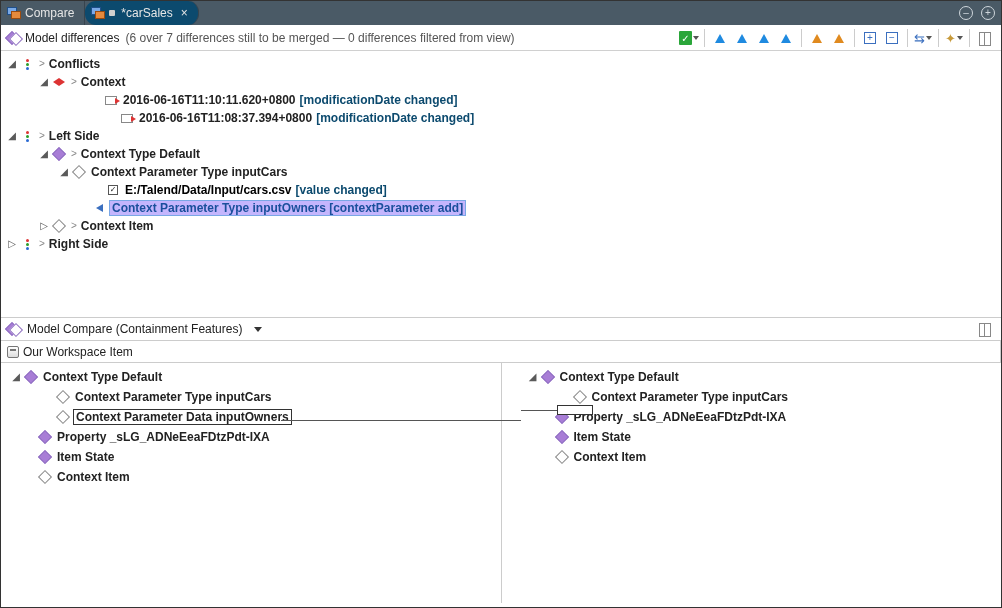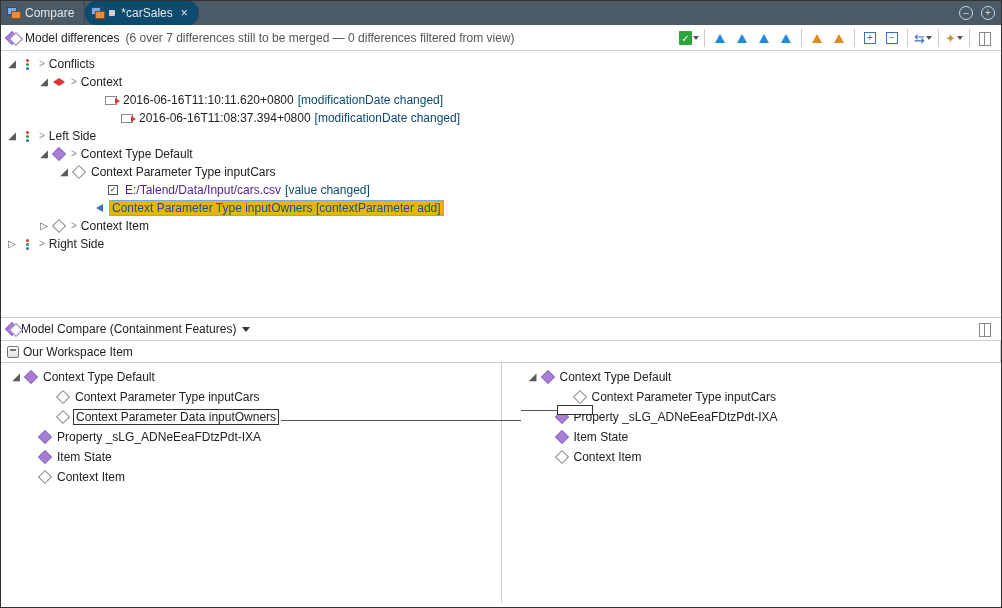--- a/index.html
+++ b/index.html
@@ -53,39 +53,39 @@
   .ic-cols::before{left:0;}
   .ic-cols::after{right:0;}
 
   
   .top-tree { height: 266px; overflow: auto; padding: 4px 0; }
   .node { display:flex; align-items:center; height:18px; line-height:18px; white-space:nowrap; }
   .expander { width:14px; text-align:center; color:#5a5a5a; cursor:pointer; font-size:10px; user-select:none; }
   .expander.empty { visibility:hidden; }
   .node .ic { width:16px; display:flex; align-items:center; justify-content:center; margin-right:2px; }
   .node .chev { color:#888; font-size:10px; margin:0 2px; }
-  .txt { padding: 0 2px; }
+  .txt { padding: 0 2px; font-weight: bold; }
   .txt.olive { color:#0c4a6e; }
-  .txt.grey { color:#4c1d95; }
-  .selected { background:#eab308; border:1px solid #7aa7e6; padding:0 2px; height:16px; line-height:14px; }
+  .txt.grey { color:#000000; }
+  .selected { background:#c4b5fd; border:1px solid #7aa7e6; padding:0 2px; height:16px; line-height:14px; }
 
   .ic-dots { display:flex; flex-direction:column; gap:1px; align-items:center; }
   .ic-dots span { width:3px; height:3px; border-radius:50%; }
   .ic-dots .r{background:#d33;} .ic-dots .g{background:#2a9d2a;} .ic-dots .b{background:#2a6ad3;}
   .ic-conflict { display:flex; gap:0; }
   .ic-conflict span { width:6px; height:8px; }
   .ic-conflict .l { background:#d33; clip-path: polygon(0 50%,100% 0,100% 100%);} 
   .ic-conflict .r { background:#d33; clip-path: polygon(0 0,100% 50%,0 100%);} 
   .ic-rect { width:12px; height:9px; border:1px solid #888; background:#fff; position:relative; }
   .ic-rect .arr { position:absolute; right:-4px; top:1px; width:0;height:0; border-top:3px solid transparent; border-bottom:3px solid transparent; border-left:5px solid #d33; }
   .ic-checkbox { width:10px; height:10px; border:1px solid #555; background:#fff; display:flex; align-items:center; justify-content:center; font-size:8px; }
   .ic-arrow-blue { width:0;height:0; border-top:4px solid transparent; border-bottom:4px solid transparent; border-right:7px solid #3b6fbf; }
 
   
-  .mc-header { height:24px; border-top:1px solid #ccc; border-bottom:1px solid #ccc; display:flex; align-items:center; padding:0 6px; gap:0; position: relative; }
+  .mc-header { height:24px; border-top:1px solid #ccc; border-bottom:1px solid #ccc; display:flex; align-items:center; padding:0 6px; gap:6px; position: relative; }
   .mc-header .menu-caret { width:0;height:0; border-left:4px solid transparent; border-right:4px solid transparent; border-top:5px solid #333; margin-left:6px; cursor:pointer; }
   .mc-header-right { position:absolute; right:6px; display:flex; gap:4px; }
 
   
   .split-headers { display:flex; height:22px; border-bottom:1px solid #ccc; }
   .split-headers .col { flex:1; display:flex; align-items:center; padding:0 6px; gap:4px; }
   .split-headers .col:first-child { border-right:1px solid #ccc; }
   .ic-db { width:12px; height:12px; border:1px solid #777; border-radius:2px; background:linear-gradient(#fff,#ddd); display:inline-block; position:relative; }
   .ic-db::before{content:"";position:absolute;left:2px;right:2px;top:2px;height:2px;background:#777;}
 

